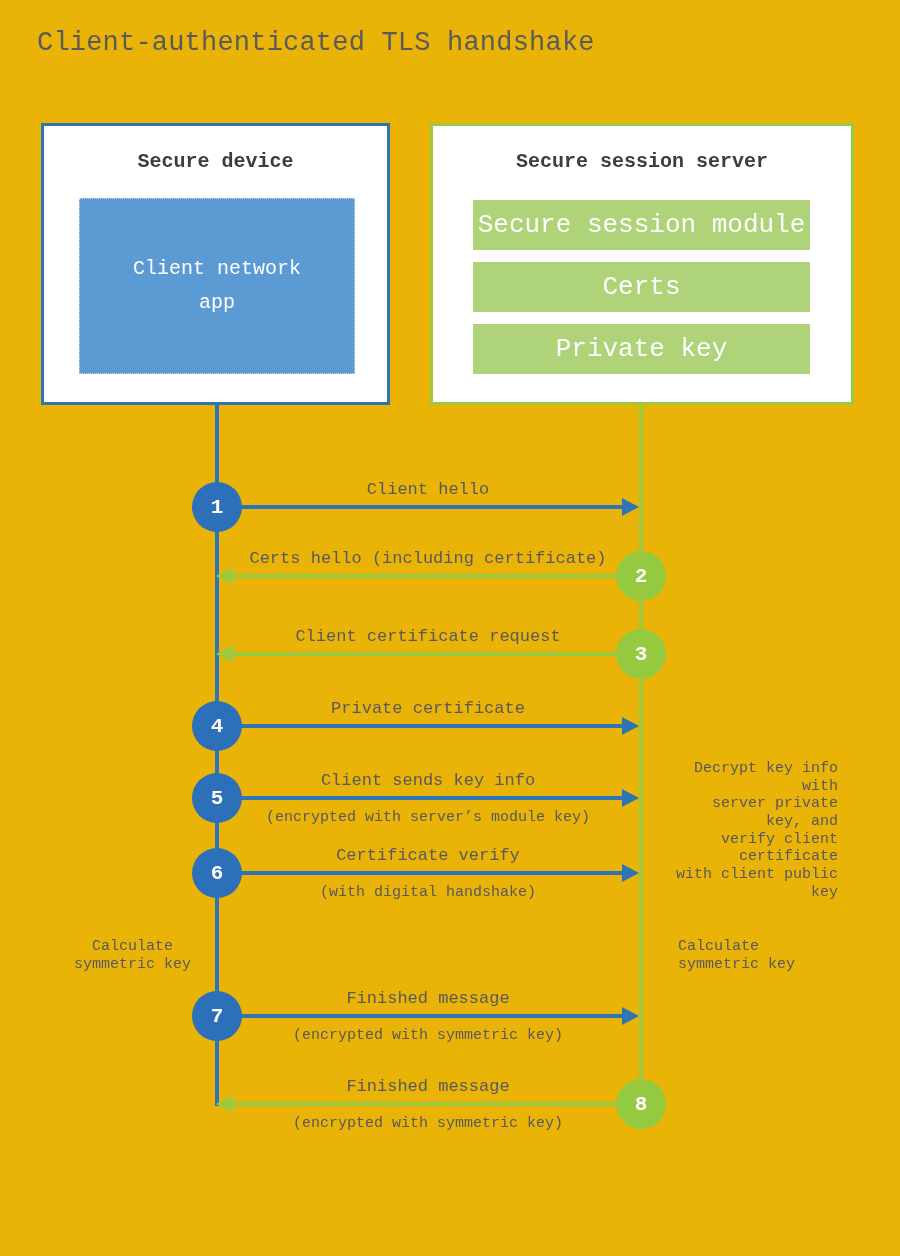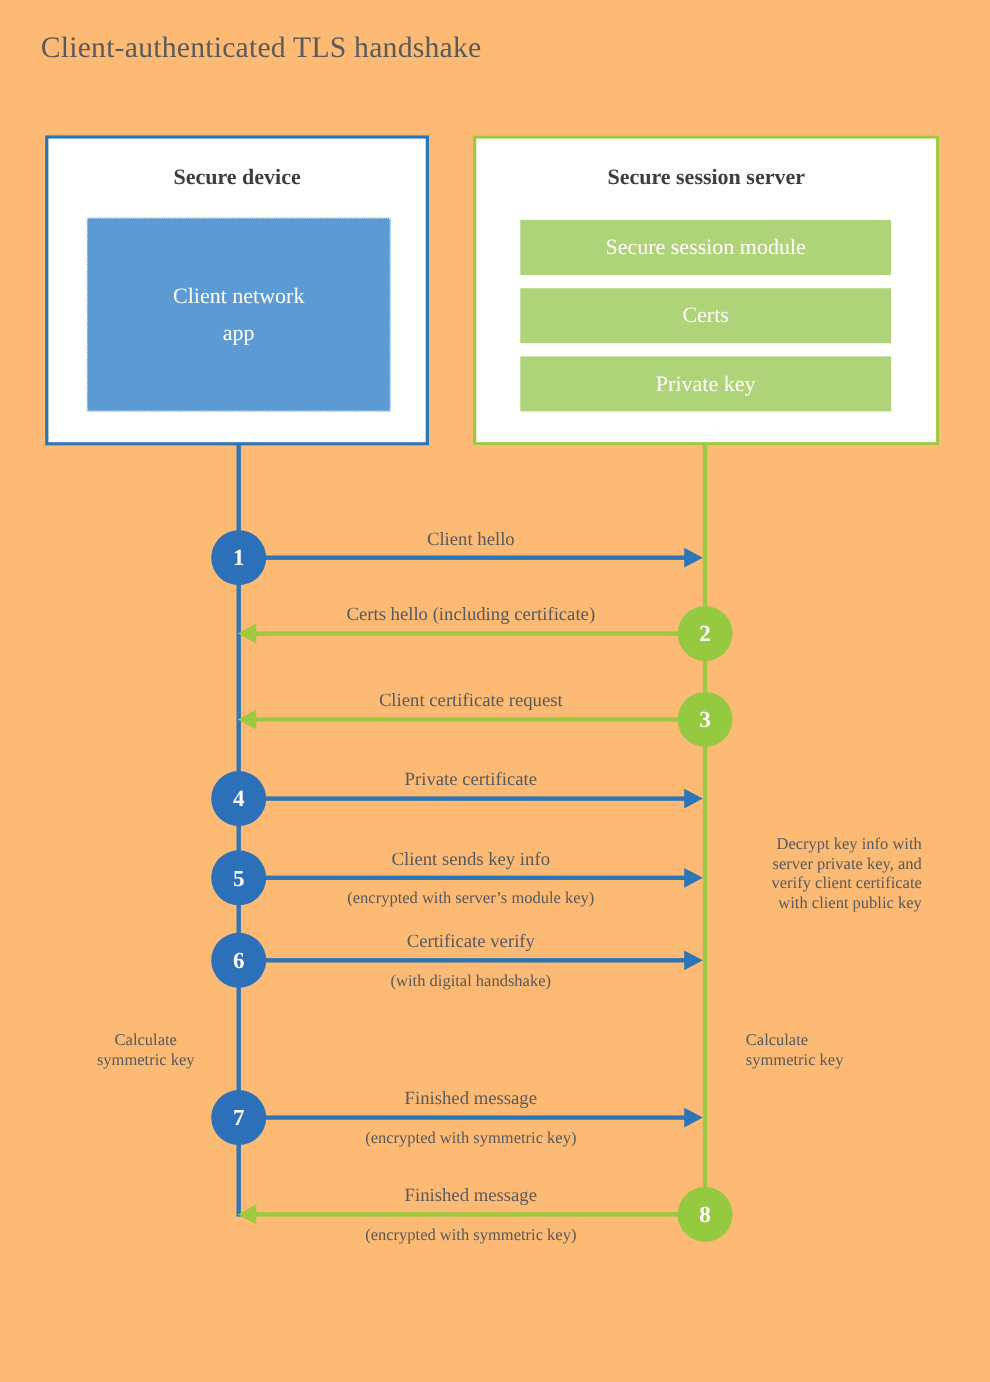--- a/index.html
+++ b/index.html
@@ -1,21 +1,21 @@
 <!DOCTYPE html>
 <html><head>
 <meta charset="utf-8">
 <style>
   html, body { margin: 0; padding: 0; background: #ffffff; }
   .canvas {
     position: relative;
     width: 900px;
     height: 1256px;
-    background: #fdba74;
-    font-family: Liberation Serif, serif;
+    background: #eab308;
+    font-family: Liberation Mono, monospace;
     overflow: hidden;
   }
   .page-title {
     position: absolute;
     left: 37px; top: 28px;
     margin: 0;
     font-size: 27px;
     font-weight: 300;
     color: #5a5a5b;
     letter-spacing: 0.2px;
@@ -52,21 +52,21 @@
     justify-content: center;
     text-align: center;
     white-space: pre-line;
   }
   .server-bar {
     position: absolute;
     left: 473px;
     width: 337px; height: 50px;
     background: #aed378;
     color: #ffffff;
-    font-size: 20px;
+    font-size: 26px;
     display: flex;
     align-items: center;
     justify-content: center;
   }
   
   .lifeline { position: absolute; top: 404px; width: 4px; z-index: 0; }
   .lifeline.blue  { left: 215px; height: 702px; background: #2e75b6; }
   .lifeline.green { left: 639px; height: 700px; background: #9cc93d; }
   
   .circle {

